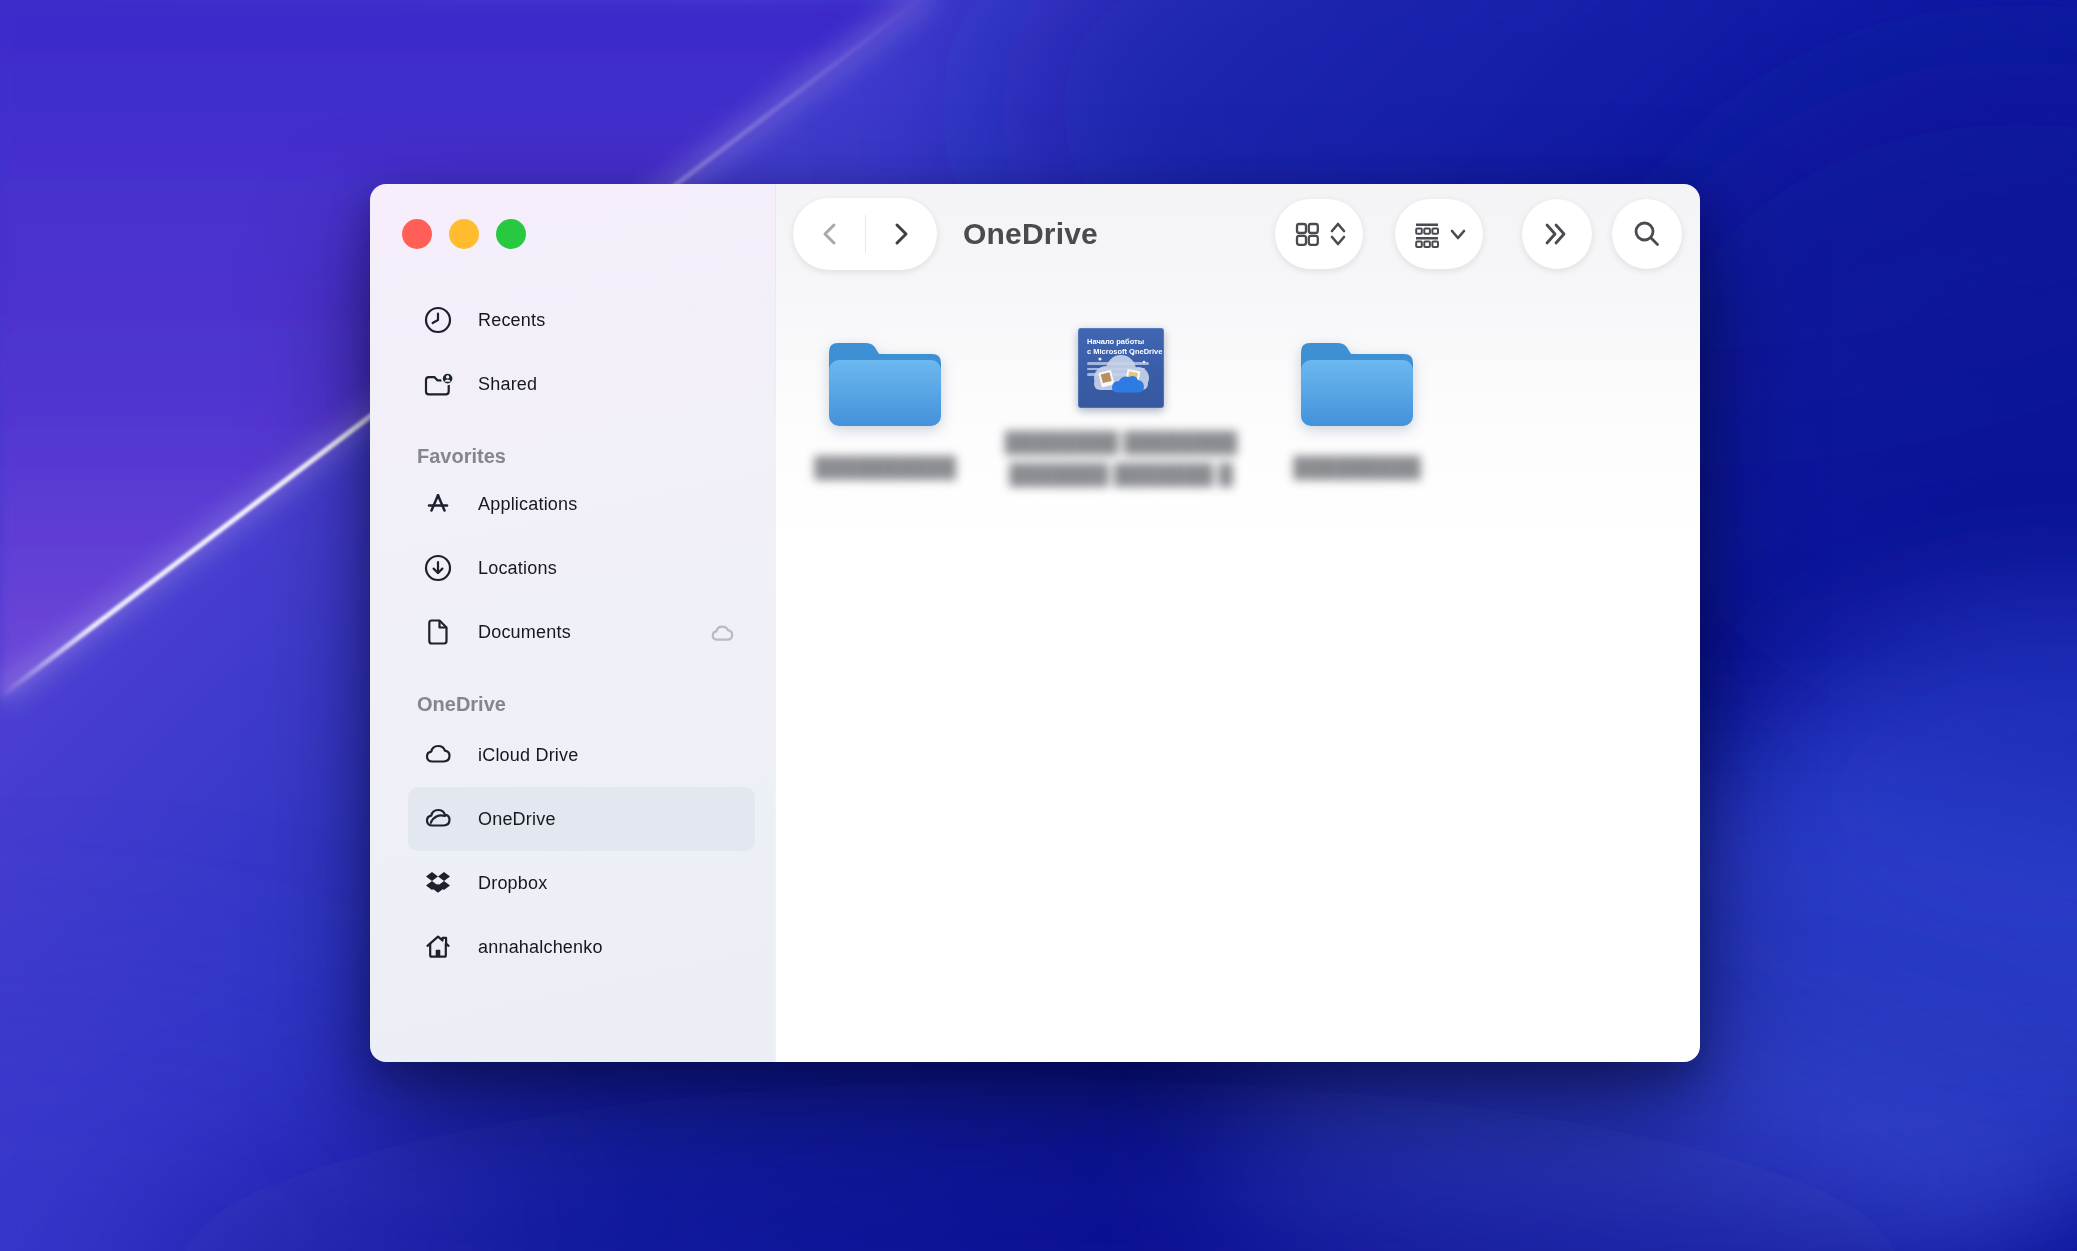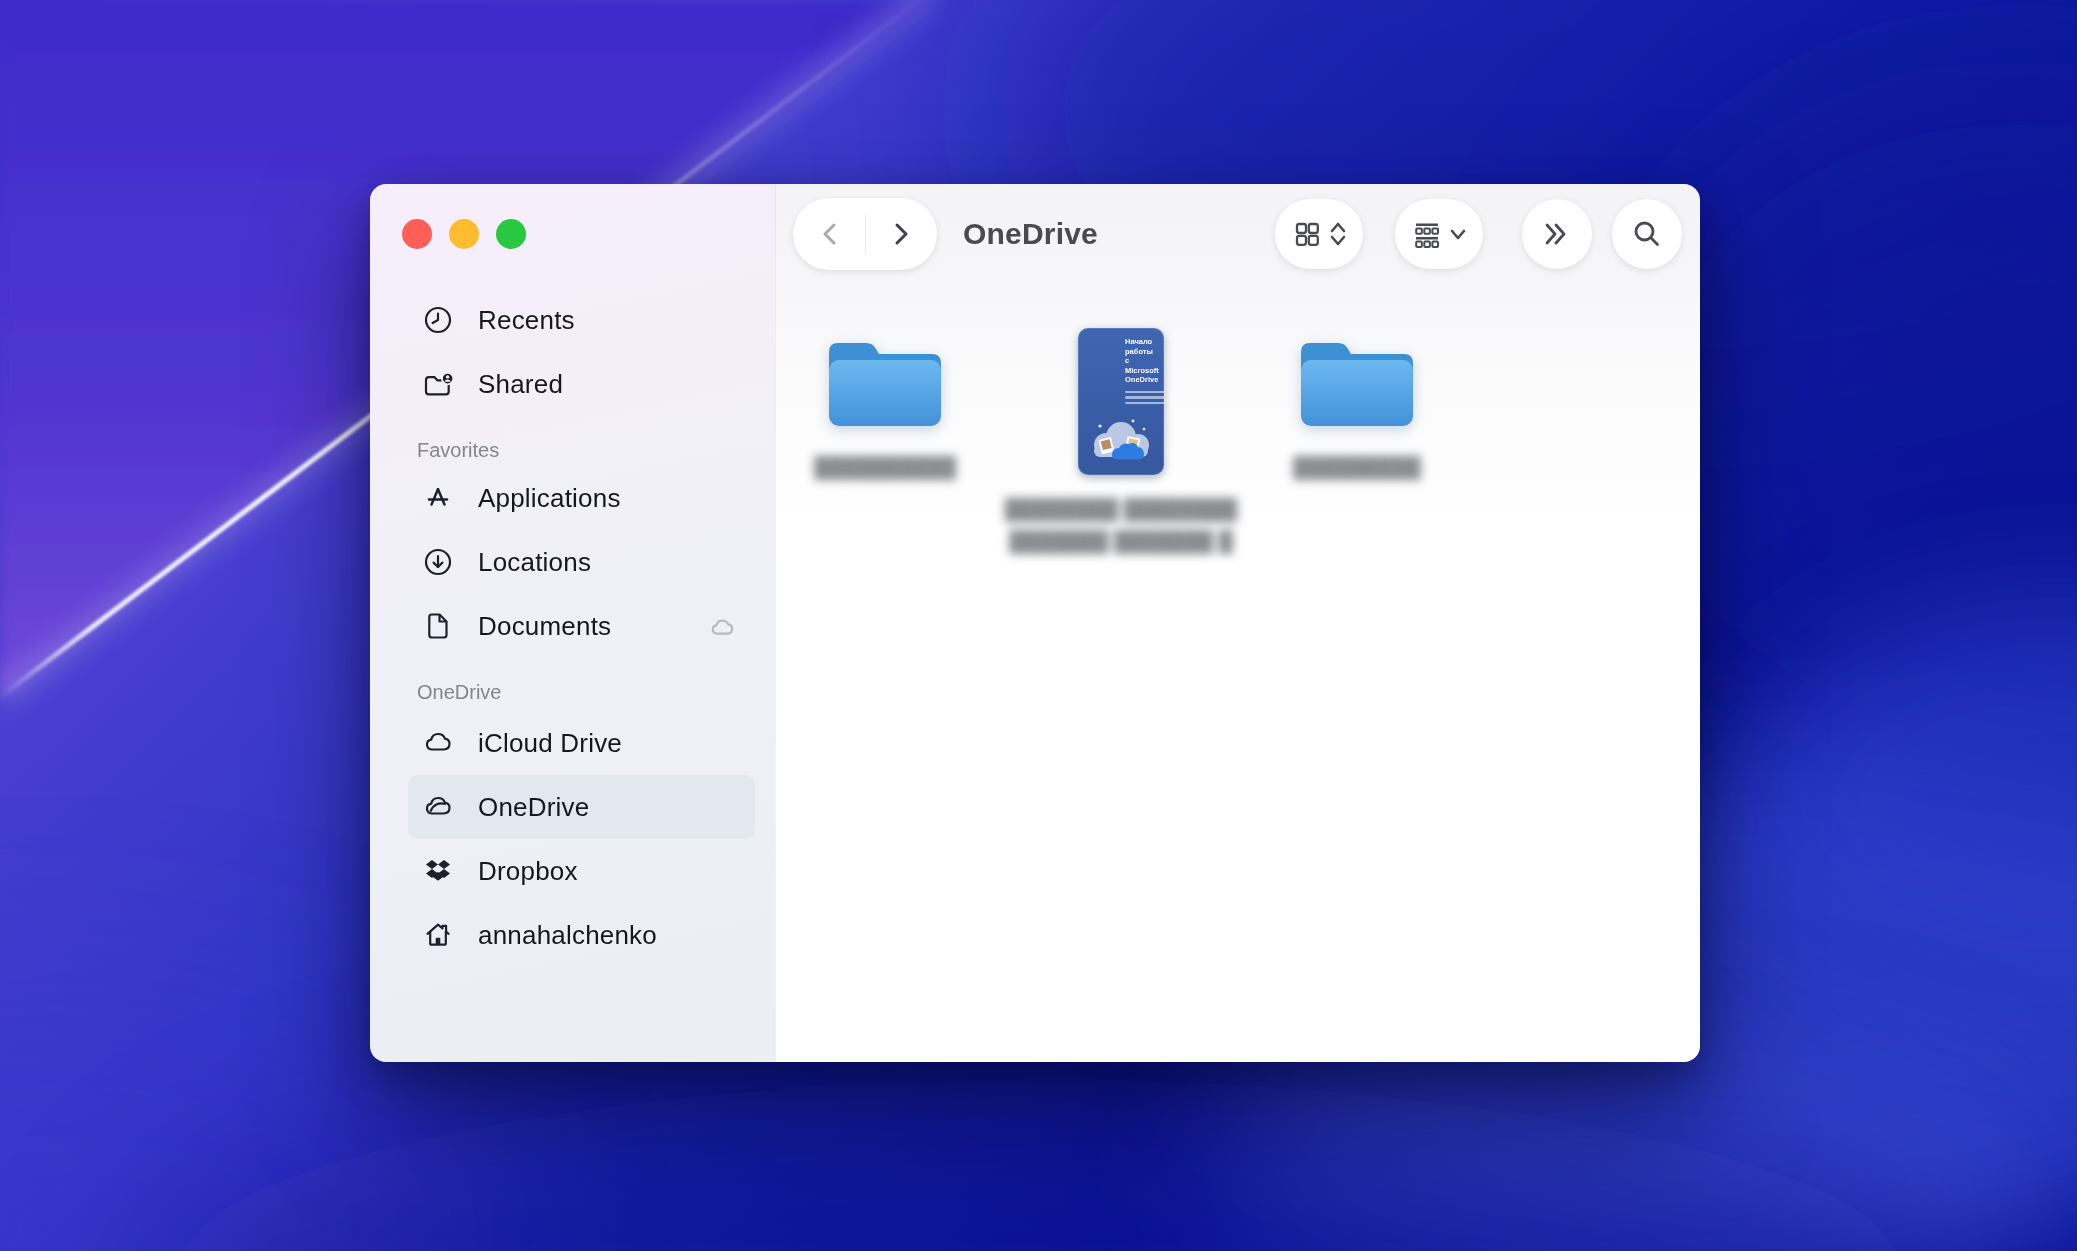--- a/index.html
+++ b/index.html
@@ -23,22 +23,22 @@
   .light { width:30px; height:30px; border-radius:50%; }
   .light.red    { background:#ff5f57; }
   .light.yellow { background:#febc2e; }
   .light.green  { background:#28c840; }
 
   #side-list { padding-top:104px; }
   .srow { display:flex; align-items:center; height:64px; margin:0 20px 0 38px;
           padding-left:13px; border-radius:10px; }
   .srow.selected { background:#e3e7ef; }
   .srow .sicon { width:34px; height:34px; margin-right:23px; flex:none; }
-  .srow .slabel { font-size:26px; color:#16181f; letter-spacing:.2px; white-space:nowrap; }
-  .sheader { height:30px; margin:19px 20px 1px 47px; font-size:20px; font-weight:400;
+  .srow .slabel { font-size:18px; color:#16181f; letter-spacing:.2px; white-space:nowrap; }
+  .sheader { height:30px; margin:25px 20px 1px 47px; font-size:20px; font-weight:700;
              color:#83868f; display:flex; align-items:center; }
   .sheader.loc { margin-bottom:4px; }
   .sbadge { margin-left:auto; margin-right:15px; width:32px; height:26px; flex:none; }
 
   
   #pane { position:relative; flex:1; height:100%;
           background:linear-gradient(180deg,#f4f4f6 0%,#f6f6f8 10%,#fcfcfd 26%,#ffffff 40%);
           border-left:1px solid rgba(0,0,0,.05); }
 
   
@@ -58,23 +58,23 @@
   .tile { position:absolute; width:232px; display:flex; flex-direction:column; align-items:center; }
   #tile-1 { left:399px; top:146px; }
   #tile-2 { left:635px; top:144px; }
   #tile-3 { left:871px; top:146px; }
   .folder-svg { filter:drop-shadow(0 4px 7px rgba(30,60,100,.22)); }
   .blur-label { margin-top:25px; font-size:20px; line-height:25px; color:#76787d;
                 filter:blur(5px); opacity:.85; text-align:center; white-space:nowrap; }
   .blur-label.pdf { margin-top:18px; line-height:32px; }
 
   
-  .pdfthumb { position:relative; width:86px; height:147px; border-radius:10px; overflow:hidden;
+  .pdfthumb { position:relative; width:86px; height:80px; border-radius:3px; overflow:hidden;
               background:linear-gradient(180deg,#4066b2 0%,#3a5da8 55%,#35589f 100%);
-              box-shadow:0 3px 8px rgba(20,40,80,.35), inset 0 0 0 1px rgba(255,255,255,.14);padding-left:38px; }
+              box-shadow:0 3px 8px rgba(20,40,80,.35), inset 0 0 0 1px rgba(255,255,255,.14); }
   .pdftitle { padding:9px 0 0 9px; color:#ffffff; font-size:7.5px; line-height:9.5px; font-weight:700; }
   .pdfbody { padding:6px 0 0 9px; }
   .pdfline { height:2.5px; background:rgba(255,255,255,.55); border-radius:1.5px; margin-bottom:3px; }
   .pl1 { width:62px; } .pl2 { width:58px; } .pl3 { width:44px; }
   .pdfart { position:absolute; left:8px; bottom:8px; }
 </style>
 </head>
 <body>
 <div id="stage">
 

